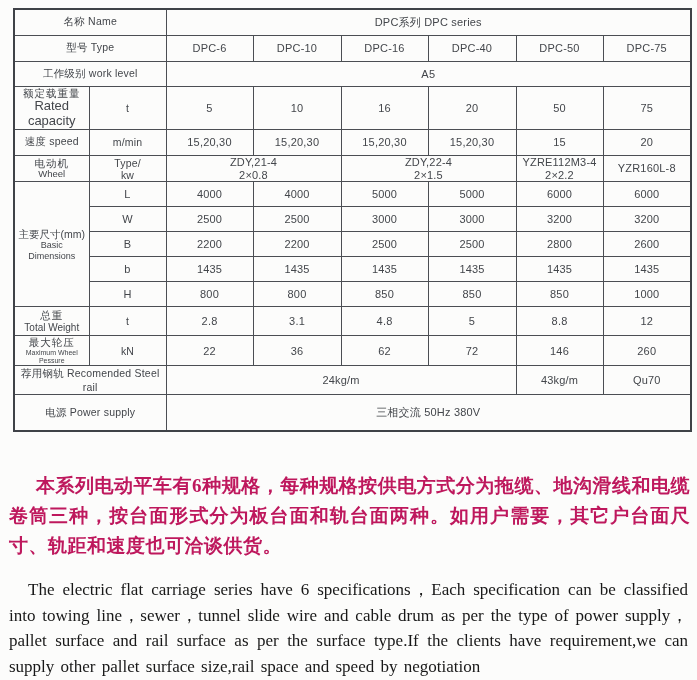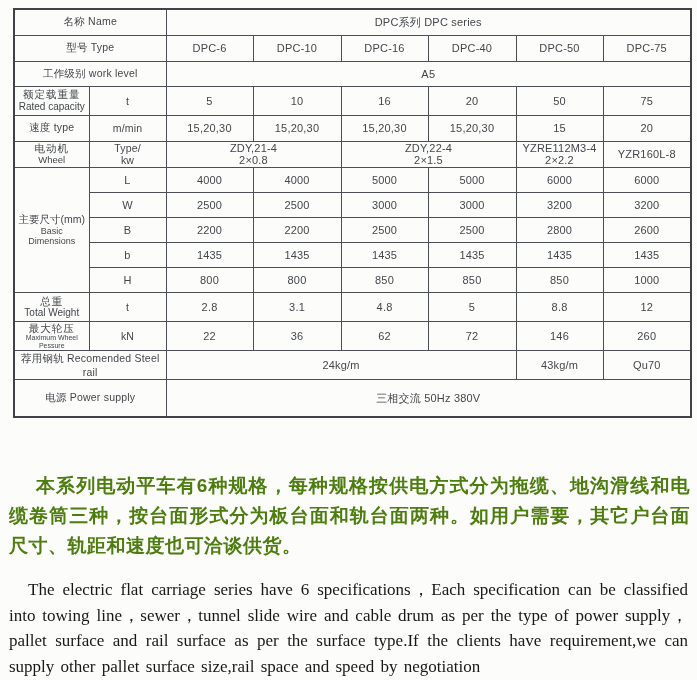--- a/index.html
+++ b/index.html
@@ -17,27 +17,27 @@
   }
   table.spec td {
     border:1px solid #4b4e53;
     text-align:center; vertical-align:middle;
     padding:0 2px; overflow:hidden;
     letter-spacing:0.2px;
   }
   .pre { white-space:pre-line; line-height:1.15; }
   .lbl { font-size:10.5px; }
   .cn-big { display:block; font-size:10.5px; line-height:1.2; letter-spacing:1px; }
-  .sub-en { display:block; font-size:10px; line-height:1.15; letter-spacing:0; }
+  .sub-en { display:block; font-size:13px; line-height:1.15; letter-spacing:0; }
   .unit { font-size:10.5px; }
   .para-cn {
     position:absolute; left:9px; top:452px; width:681px;
-    font-family:Liberation Sans, sans-serif;
+    font-family:Liberation Serif, serif;
     font-weight:bold; font-size:19px; line-height:30px;
-    color:#4d7c0f; text-align:justify; text-indent:27px;
+    color:#be185d; text-align:justify; text-indent:27px;
     letter-spacing:0.5px;
   }
   .para-en {
     position:absolute; left:9px; top:562px; width:679px;
     font-family:"Liberation Serif", serif;
     font-size:17px; line-height:25.5px;
     color:#181818; text-align:justify; text-indent:19px;
     word-spacing:2px;
     margin-top:15px;
   }
@@ -88,21 +88,21 @@
       <td class="unit">t</td>
       <td>5</td>
       <td>10</td>
       <td>16</td>
       <td>20</td>
       <td>50</td>
       <td>75</td>
     </tr>
 
     <tr style="height:26px">
-      <td class="lbl">速度 type</td>
+      <td class="lbl">速度 speed</td>
       <td class="unit">m/min</td>
       <td>15,20,30</td>
       <td>15,20,30</td>
       <td>15,20,30</td>
       <td>15,20,30</td>
       <td>15</td>
       <td>20</td>
     </tr>
 
     <tr style="height:26px">

